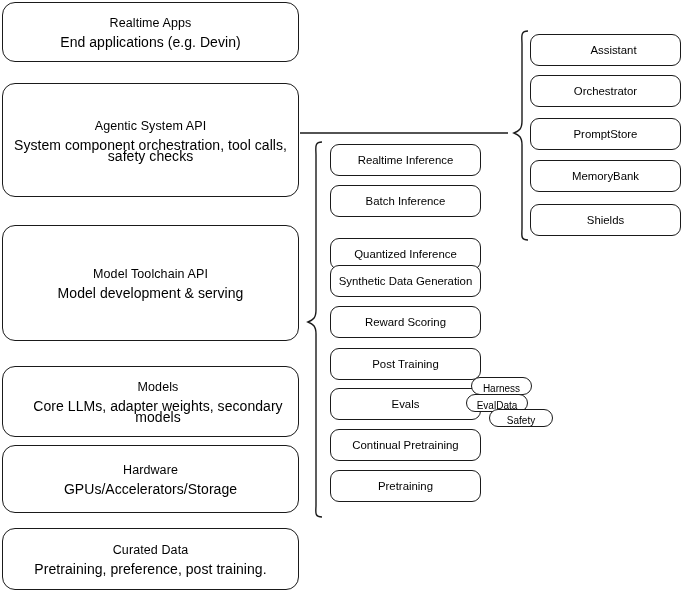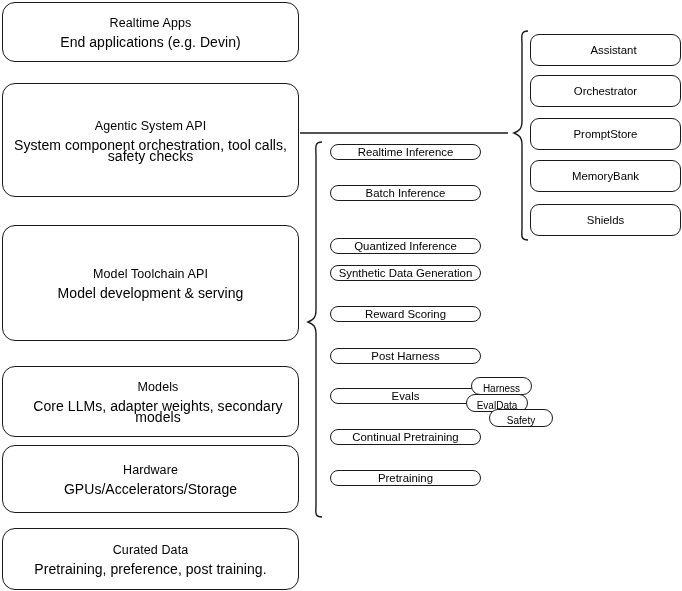--- a/index.html
+++ b/index.html
@@ -46,21 +46,21 @@
   .stack-sub {
     font-size: 14px;
     line-height: 11px;
     margin-top: 6px;
     letter-spacing: 0.05px;
   }
   .mid-node {
     border-radius: 9px;
     left: 330px;
     width: 151px;
-    height: 16px;
+    height: 32px;
     font-size: 11.4px;
   }
   .right-node {
     border-radius: 9px;
     left: 530px;
     width: 151px;
     height: 32px;
     font-size: 11.4px;
   }
   .pill {
@@ -158,21 +158,21 @@
   <div class="node mid-node" style="top:226px;margin-top:12px;">
     <span>Quantized Inference</span>
   </div>
   <div class="node mid-node" style="top:265px;">
     <span>Synthetic Data Generation</span>
   </div>
   <div class="node mid-node" style="top:306px;">
     <span>Reward Scoring</span>
   </div>
   <div class="node mid-node" style="top:348px;">
-    <span>Post Harness</span>
+    <span>Post Training</span>
   </div>
   <div class="node mid-node" style="top:388px;">
     <span>Evals</span>
   </div>
   <div class="node mid-node" style="top:429px;">
     <span>Continual Pretraining</span>
   </div>
   <div class="node mid-node" style="top:470px;">
     <span>Pretraining</span>
   </div>

